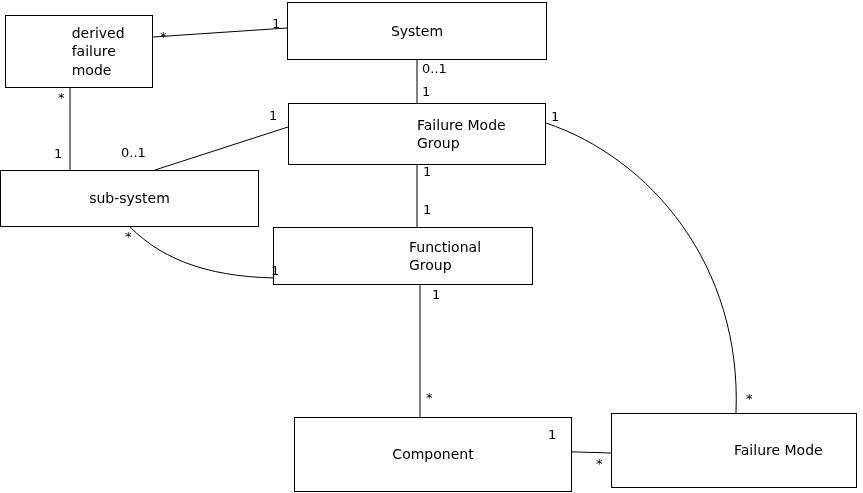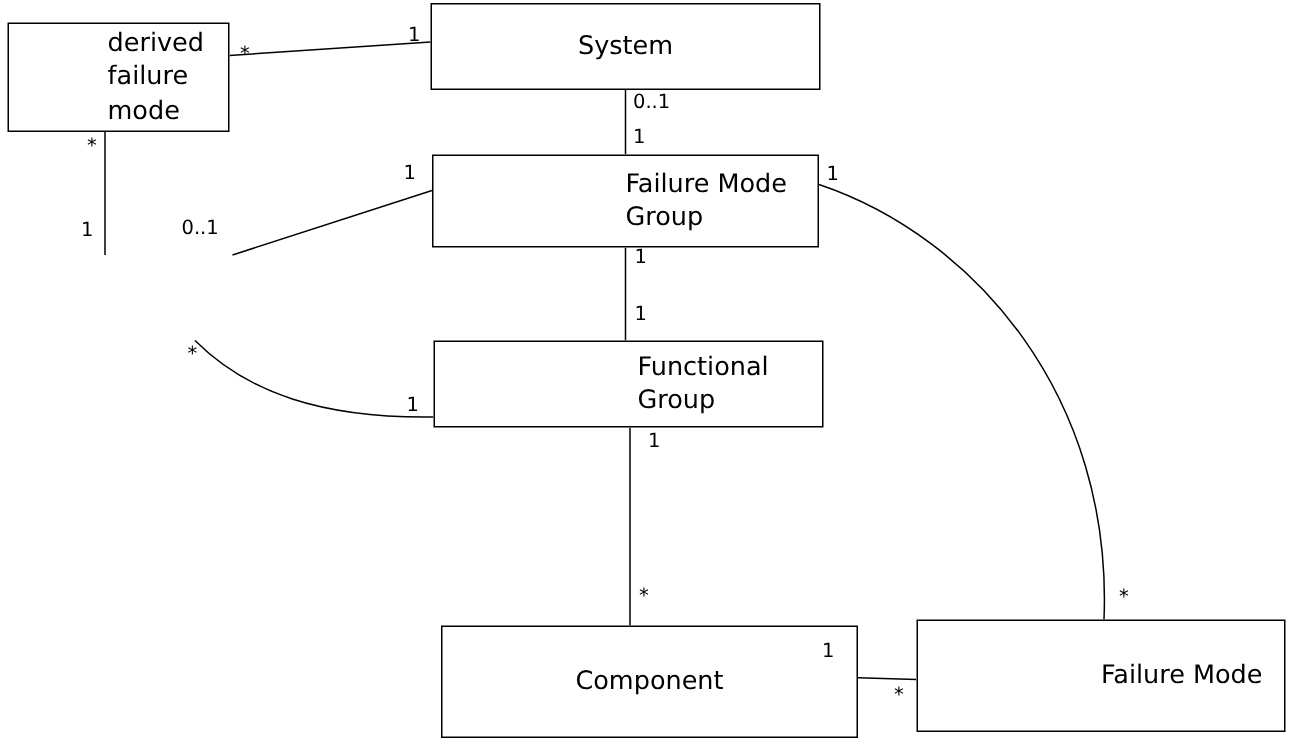--- a/index.html
+++ b/index.html
@@ -24,21 +24,21 @@
     stroke:#000000;
     stroke-width:1;
     fill:none;
   }
   .box {
     position:absolute;
     border:1px solid #000000;
     background:#ffffff;
     display:flex;
     align-items:center;
-    font-size:17px;
+    font-size:14px;
     line-height:1.3;
   }
   .box .lbl { white-space:pre-line; }
   .center { justify-content:center; }
   .center .lbl { }
   .midstart { justify-content:flex-start; }
   .midstart .lbl { margin-left:50%; text-align:left; }
   .midstart.indent45 .lbl { margin-left:45%; }
   .mult {
     position:absolute;
@@ -72,22 +72,25 @@
 
   <div class="box center" style="left:287px; top:2px; width:260px; height:58px;">
     <span class="lbl">System</span>
   </div>
 
   <div class="box midstart" style="left:288px; top:103px; width:258px; height:62px;">
     <span class="lbl">Failure Mode
 Group</span>
   </div>
 
+  <div class="box center" style="left:0px; top:170px; width:259px; height:57px;">
+    <span class="lbl">sub-system</span>
+  </div>
 
-  <div class="box midstart" style="left:289px; top:227px; width:260px; height:58px;padding-left:12px;">
+  <div class="box midstart" style="left:273px; top:227px; width:260px; height:58px;padding-left:12px;">
     <span class="lbl">Functional
 Group</span>
   </div>
 
   <div class="box center" style="left:294px; top:417px; width:278px; height:75px;">
     <span class="lbl">Component</span>
   </div>
 
   <div class="box midstart" style="left:611px; top:413px; width:246px; height:75px;">
     <span class="lbl">Failure Mode</span>

